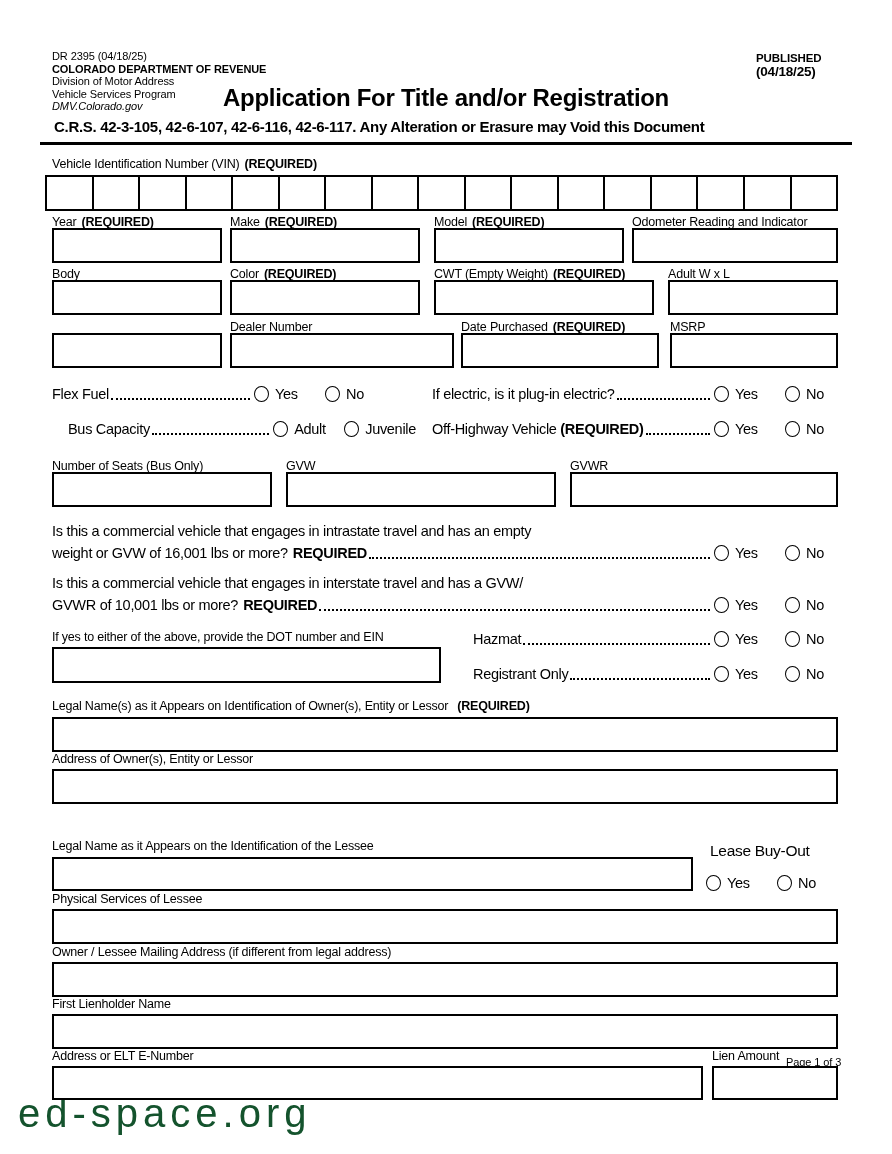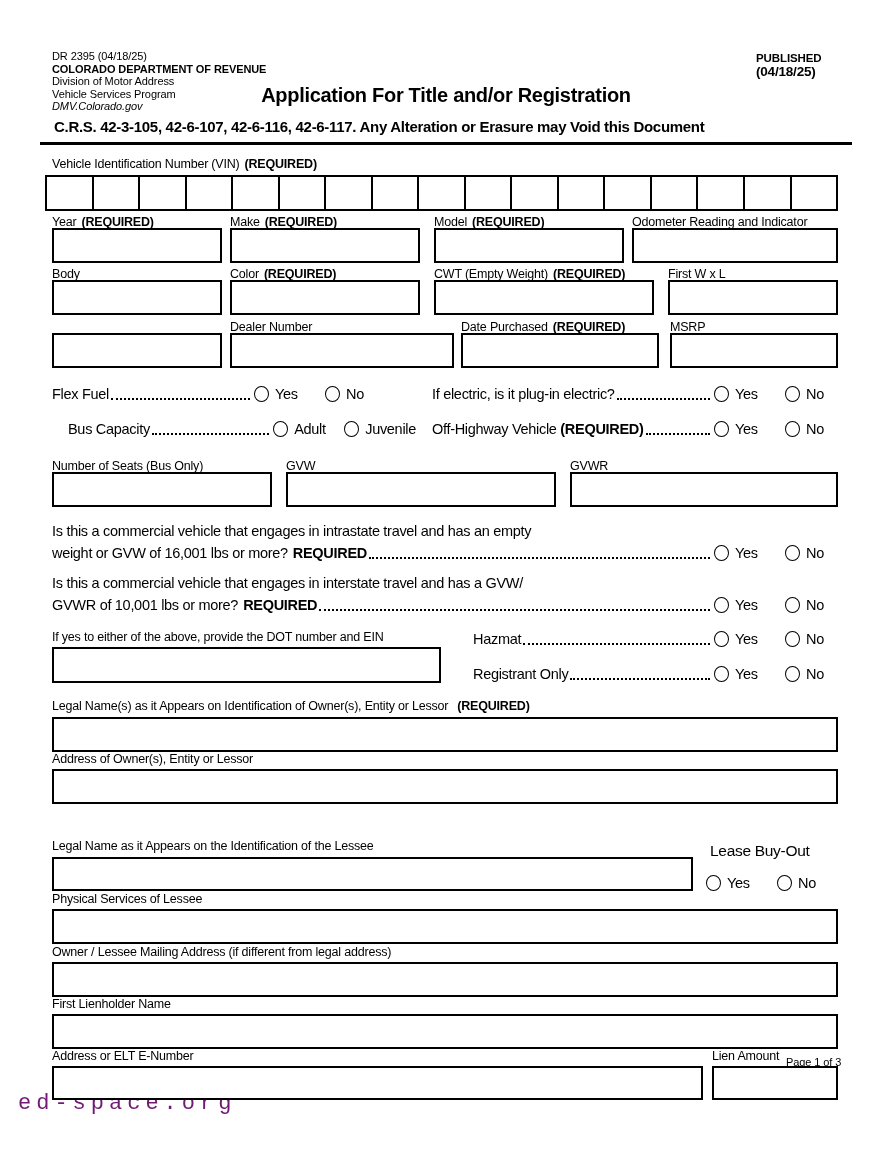--- a/index.html
+++ b/index.html
@@ -6,21 +6,21 @@
   .page {
     position:relative; width:892px; height:1154px; background:#fff;
     font-family:"Liberation Sans","DejaVu Sans",sans-serif; color:#000; overflow:hidden;
   }
   .abs { position:absolute; }
   .meta-line { font-size:11px; line-height:12.5px; letter-spacing:-0.1px; white-space:nowrap; }
   .meta-bold { font-weight:bold; }
   .meta-italic { font-style:italic; }
   .pub-label { font-size:11.5px; font-weight:bold; letter-spacing:-0.1px; }
   .pub-date { font-size:13.5px; font-weight:bold; letter-spacing:-0.2px; }
-  .form-title { width:892px; text-align:center; font-size:20px; font-weight:bold; letter-spacing:-0.3px; }
+  .form-title { width:892px; text-align:center; font-size:24px; font-weight:bold; letter-spacing:-0.3px; }
   .statute { font-size:15px; font-weight:bold; letter-spacing:-0.3px; white-space:nowrap; }
   .rule { background:#000; }
   .lbl { font-size:12.5px; letter-spacing:-0.2px; white-space:nowrap; }
   .req { font-weight:bold; margin-left:5px; }
   .reqin { font-weight:bold; }
   .box {
     position:absolute; border:2px solid #000; background:#fff; box-sizing:border-box;
     font-size:13px; padding:2px 4px; z-index:2;
   }
   .vin-row {
@@ -34,21 +34,21 @@
   .leader { flex:1 1 auto; border-bottom:2px dotted #000; height:0; align-self:flex-end; margin:0 4px 4px 2px; min-width:8px; }
   .radio {
     width:15px; height:16px; border:1.7px solid #000; border-radius:50%;
     flex:none; box-sizing:border-box; background:#fff;
   }
   .opt1 { width:50px; margin-left:6px; flex:none; }
   .optn { margin-left:6px; flex:none; }
   .lease-title { font-size:15.5px; letter-spacing:-0.3px; white-space:nowrap; }
   .page-num { font-size:11px; letter-spacing:-0.1px; }
   .watermark {
-    font-family:Liberation Mono, monospace; font-size:22px; color:#701a75;
+    font-family:Liberation Sans, sans-serif; font-size:40px; color:#14532d;
     letter-spacing:5px; white-space:nowrap; z-index:1;
   }
 </style>
 </head>
 <body>
 
 <div class="page">
 
   <div class="abs" style="left:52px;top:50px;">
     <div class="meta-line">DR 2395 (04/18/25)</div>
@@ -98,21 +98,21 @@
   <div class="abs lbl" style="left:632px;top:215px;"><span>Odometer Reading and Indicator</span></div>
 
   <div class="box" style="left:52px;top:228px;width:170px;height:35px;"></div>
   <div class="box" style="left:230px;top:228px;width:190px;height:35px;"></div>
   <div class="box" style="left:434px;top:228px;width:190px;height:35px;"></div>
   <div class="box" style="left:632px;top:228px;width:206px;height:35px;"></div>
 
   <div class="abs lbl" style="left:52px;top:267px;"><span>Body</span></div>
   <div class="abs lbl" style="left:230px;top:267px;"><span>Color</span><b class="req">(REQUIRED)</b></div>
   <div class="abs lbl" style="left:434px;top:267px;"><span>CWT (Empty Weight)</span><b class="req">(REQUIRED)</b></div>
-  <div class="abs lbl" style="left:668px;top:267px;"><span>First W x L</span></div>
+  <div class="abs lbl" style="left:668px;top:267px;"><span>Adult W x L</span></div>
 
   <div class="box" style="left:52px;top:280px;width:170px;height:35px;"></div>
   <div class="box" style="left:230px;top:280px;width:190px;height:35px;"></div>
   <div class="box" style="left:434px;top:280px;width:220px;height:35px;"></div>
   <div class="box" style="left:668px;top:280px;width:170px;height:35px;"></div>
 
   <div class="abs lbl" style="left:52px;top:332px;"><span>Fuel Type</span><b class="req">(REQUIRED)</b></div>
   <div class="abs lbl" style="left:230px;top:320px;"><span>Dealer Number</span></div>
   <div class="abs lbl" style="left:461px;top:320px;"><span>Date Purchased</span><b class="req">(REQUIRED)</b></div>
   <div class="abs lbl" style="left:670px;top:320px;"><span>MSRP</span></div>

